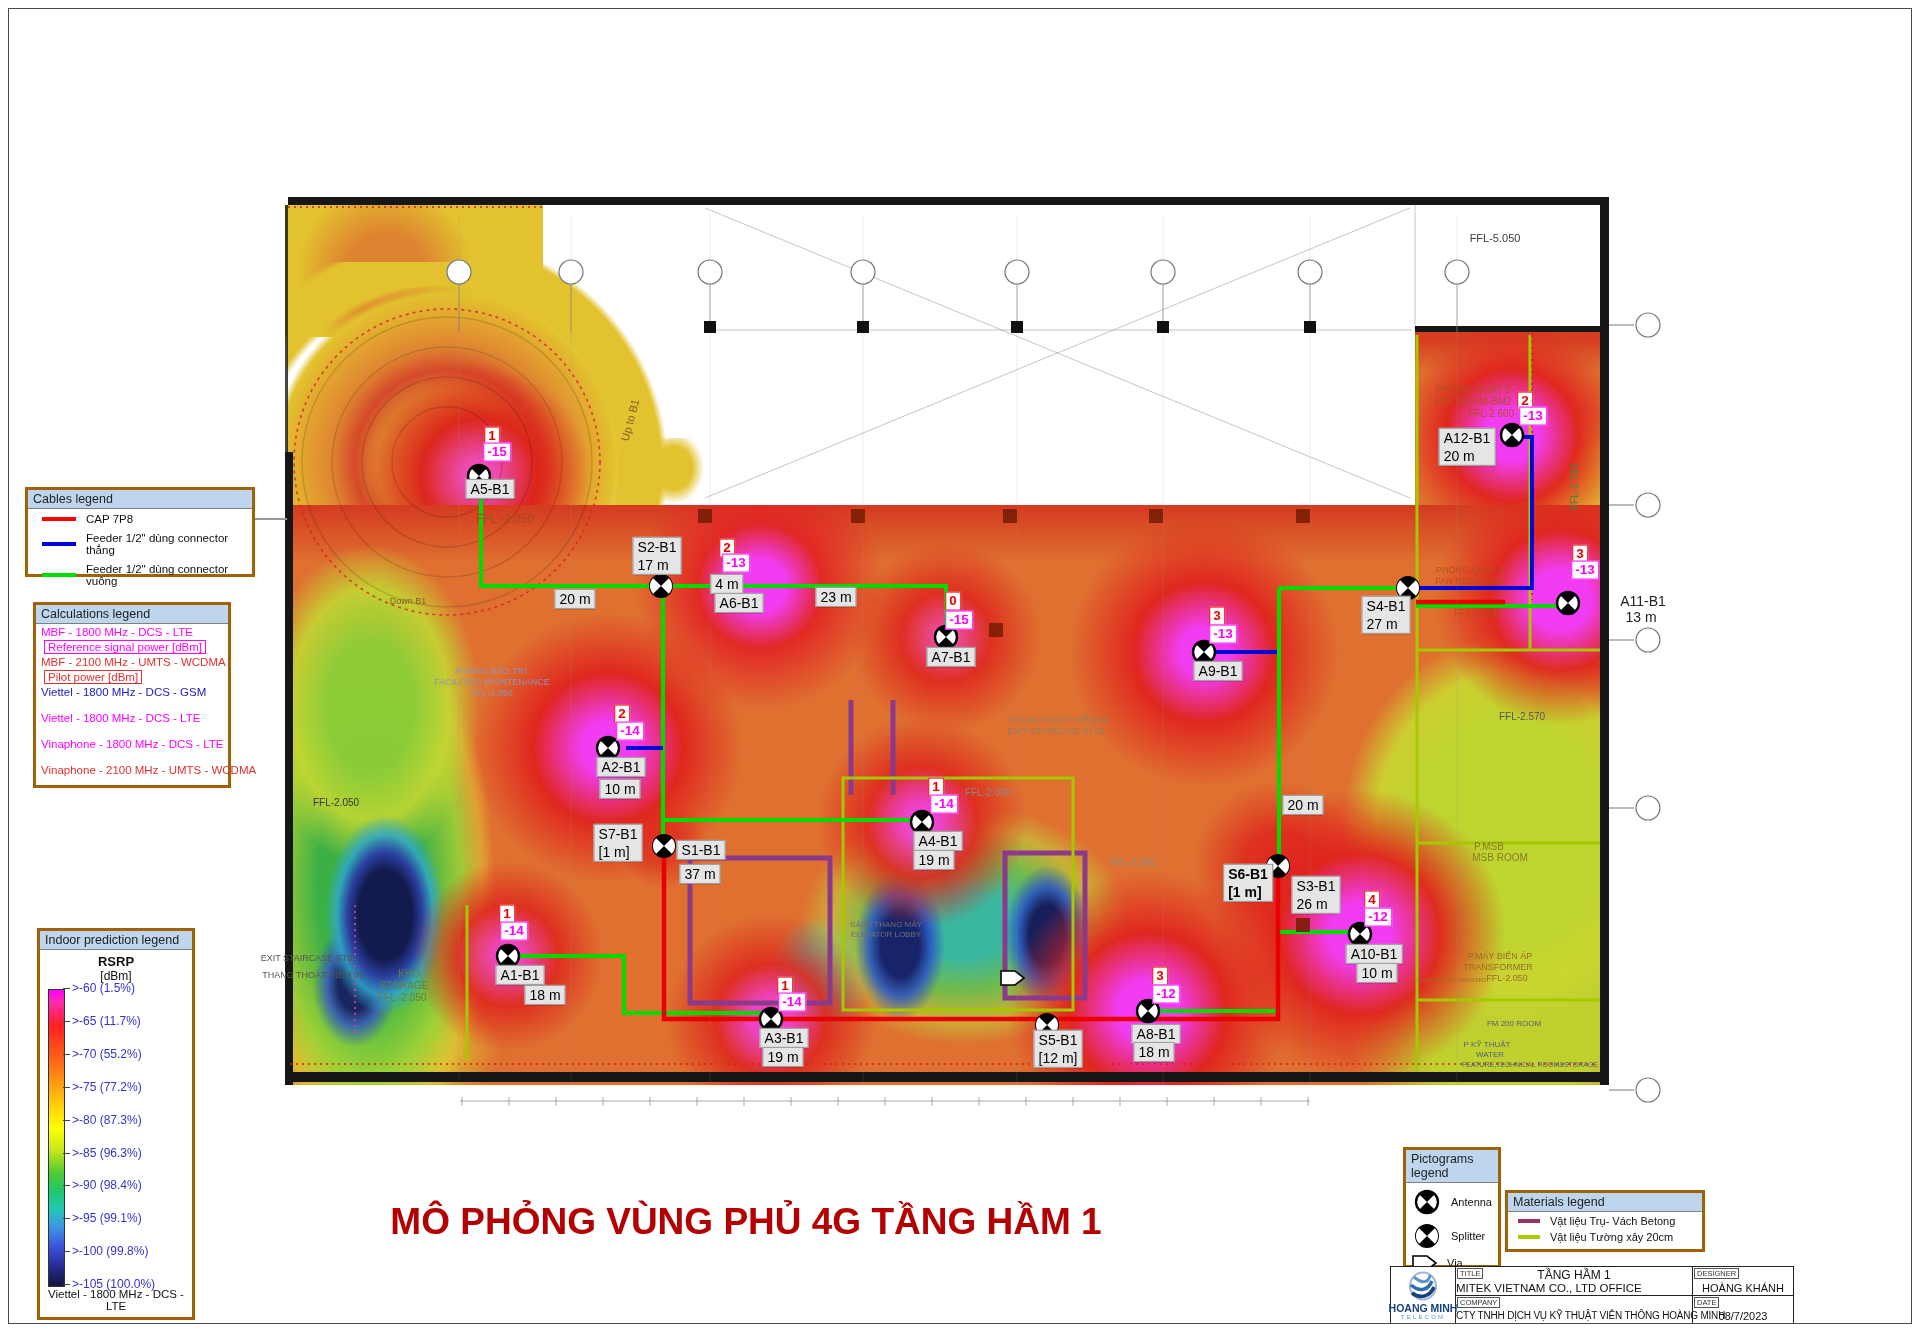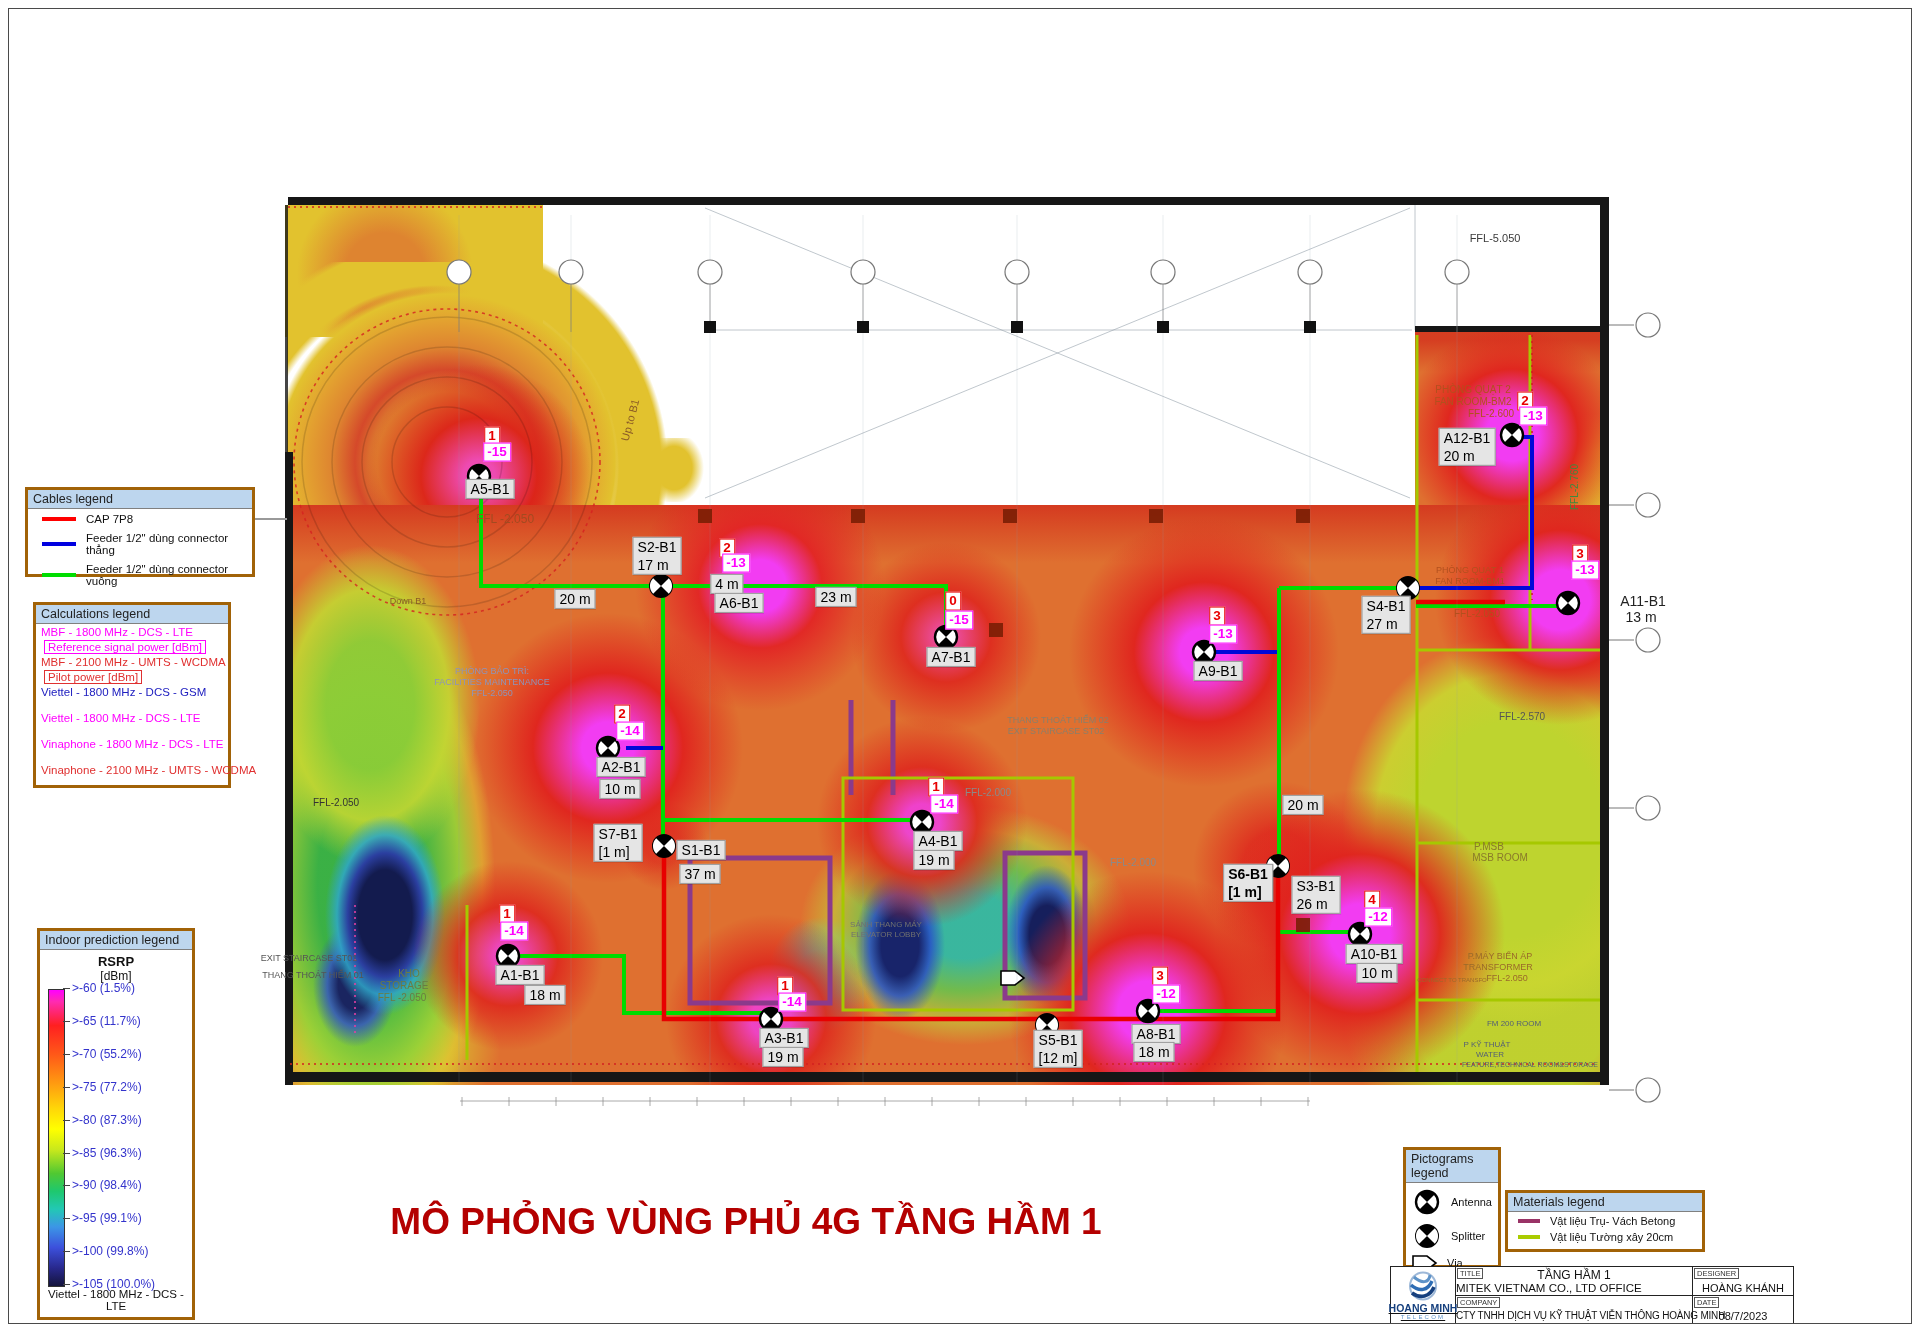--- a/index.html
+++ b/index.html
@@ -84,21 +84,21 @@
   .pred-footer{position:absolute;left:0;bottom:5px;width:100%;text-align:center;font-size:11.5px;color:#111;}
   #pict{left:1403px;top:1147px;width:92px;height:115px;}
   .pict-row{display:flex;align-items:center;gap:9px;padding:4px 6px 0 6px;}
   .pict-row .plabel{font-size:11px;}
   #mat{left:1505px;top:1190px;width:194px;height:56px;}
   #mat .leg-row{padding:3px 8px 1px 10px;}
   #mat .leg-label{font-size:11px;}
   .leg-label{font-size:11.5px;}
   #tb{position:absolute;left:1390px;top:1266px;width:402px;height:56px;border:1.6px solid #222;
       display:flex;background:#fff;z-index:45;}
-  #tb-logo{width:64px;border-right:1.6px solid #222;display:flex;flex-direction:column;align-items:center;justify-content:center;text-decoration:underline;}
+  #tb-logo{width:64px;border-right:1.6px solid #222;display:flex;flex-direction:column;align-items:center;justify-content:center;}
   .logo-name{font-size:10.5px;font-weight:bold;color:#16407E;white-space:nowrap;}
   .logo-sub{font-size:6px;color:#5E93C8;letter-spacing:2.2px;}
   #tb-mid{width:236px;border-right:1.6px solid #222;display:flex;flex-direction:column;}
   #tb-right{flex:1;display:flex;flex-direction:column;}
   .tb-cell{position:relative;flex:1;}
   .tb-cell.bb{border-bottom:1.2px solid #222;}
   .tb-tag{position:absolute;left:1px;top:1px;border:1px solid #555;font-size:7.5px;padding:0 2px;color:#333;background:#fff;}
   .tb-t1{text-align:center;font-size:12px;margin-top:1px;}
   .tb-t2{font-size:11.5px;}
   .tb-val{position:absolute;left:0;bottom:1px;width:100%;text-align:center;font-size:11px;white-space:nowrap;}

